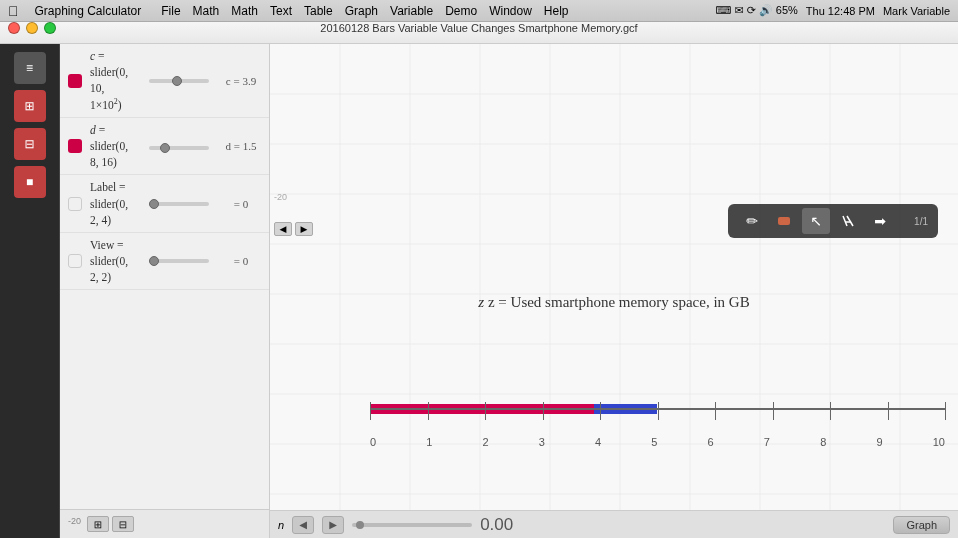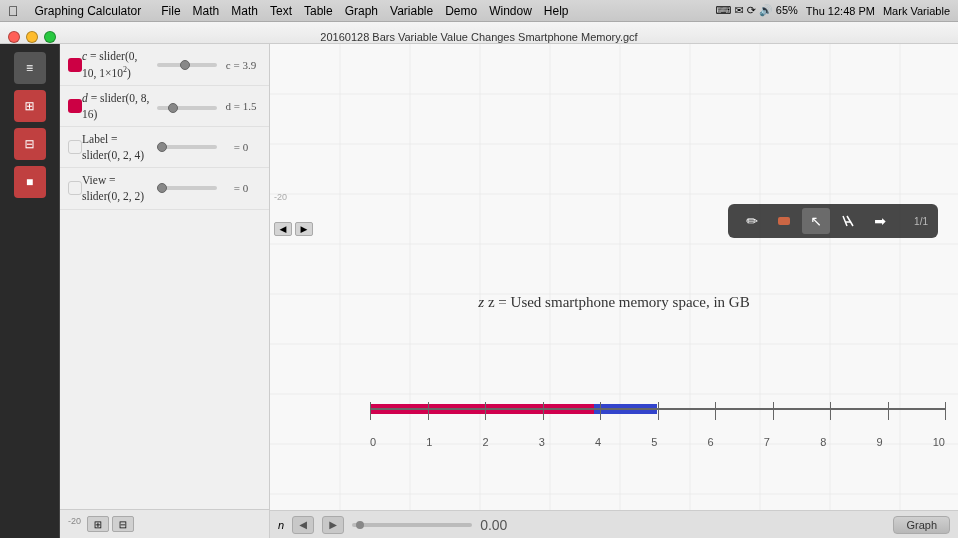--- a/index.html
+++ b/index.html
@@ -43,21 +43,21 @@
       gap: 8px;
       font-size: 11px;
     }
 
     
     .titlebar {
       width: 100%;
       height: 22px;
       background: linear-gradient(to bottom, #f5f5f5, #e8e8e8);
       display: flex;
-      align-items: flex-end;
+      align-items: flex-start;
       justify-content: center;
       border-bottom: 1px solid #ccc;
       font-size: 11px;
       color: #333;
       position: relative;
     }
     .titlebar-buttons {
       position: absolute;
       left: 8px;
       display: flex;
@@ -111,21 +111,21 @@
       display: flex;
       flex-direction: column;
       font-size: 12px;
     }
     .eq-row {
       display: flex;
       align-items: center;
       padding: 4px 8px;
       border-bottom: 1px solid #e0e0e0;
       min-height: 30px;
-      gap: 0;
+      gap: 8px;
     }
     .eq-color-dot {
       width: 14px; height: 14px;
       border-radius: 3px;
       flex-shrink: 0;
     }
     .eq-text {
       flex: 1;
       font-size: 11.5px;
       color: #333;
@@ -245,21 +245,21 @@
     }
     .bottom-slider-thumb {
       width: 8px; height: 8px;
       background: #888;
       border-radius: 50%;
       position: absolute;
       top: -2px;
       left: 4px;
     }
     .bottom-value {
-      font-size: 14px;
+      font-size: 17px;
       color: #555;
       min-width: 35px;
     }
     .bottom-graph-btn {
       margin-left: auto;
       padding: 2px 12px;
       background: linear-gradient(to bottom, #d0d0d0, #b8b8b8);
       border: 1px solid #aaa;
       border-radius: 4px;
       font-size: 11px;

